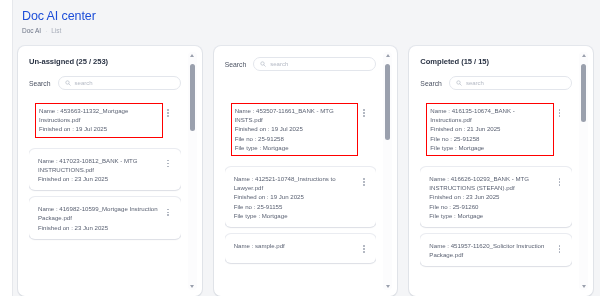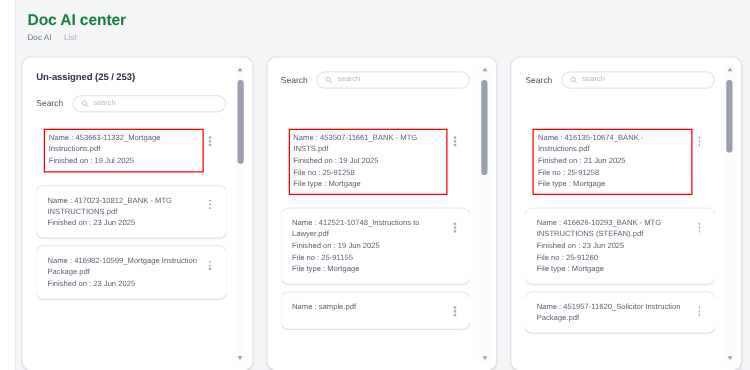--- a/index.html
+++ b/index.html
@@ -14,21 +14,21 @@
 
   
   .left-rail {
     position: absolute; left: 0; top: 0; width: 13px; height: 296px;
     background: #ffffff; border-right: 1px solid #e6e8ec;
   }
 
   
   .header { position: absolute; left: 22px; top: 9px; }
   .page-title {
-    font-size: 12.5px; font-weight: bold; color: #15803d; letter-spacing: -0.1px;
+    font-size: 12.5px; font-weight: normal; color: #1d4ed8; letter-spacing: -0.1px;
   }
   .breadcrumb {
     margin-top: 4px; font-size: 6.5px; color: #8b93a3;
     display: flex; align-items: center; gap: 4px;
   }
   .breadcrumb .crumb-link { color: #6c7486; }
   .breadcrumb .crumb-sep { color: #b9bfca; font-size: 6px; }
   .breadcrumb .crumb-current { color: #a7adb9; }
 
   
@@ -252,20 +252,21 @@
           </div>
           <div class="sb-track">
             <div class="sb-thumb" style="top:2%;height:34%"></div>
           </div>
           <div class="sb-arrow down">
             <div class="tri"></div>
           </div>
         </div>
       </div>
       <div class="column">
+        <div class="col-title">Completed (15 / 15)</div>
         <div class="search-row">
           <span class="search-label">Search</span>
           <div class="search-box">
             <span class="search-icon">
               <svg viewBox="0 0 12 12" width="6" height="6">
                 <circle cx="5" cy="5" r="3.4" fill="none" stroke="#b4b9c4" stroke-width="1.3"></circle>
                 <line x1="7.6" y1="7.6" x2="10.6" y2="10.6" stroke="#b4b9c4" stroke-width="1.3" stroke-linecap="round"></line>
               </svg>
             </span>
             <span class="search-placeholder">search</span>

